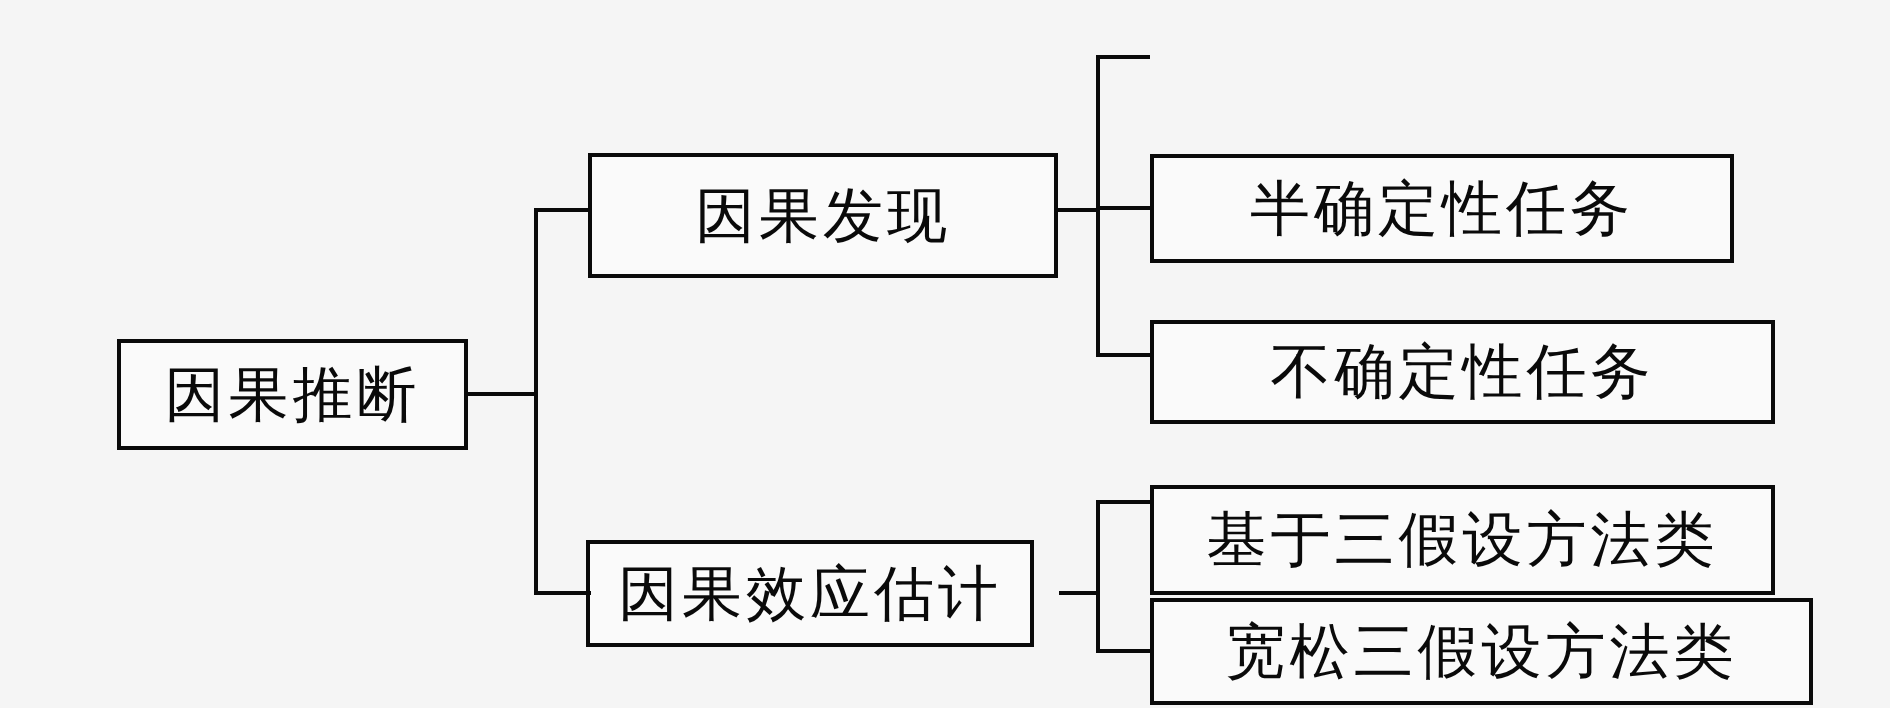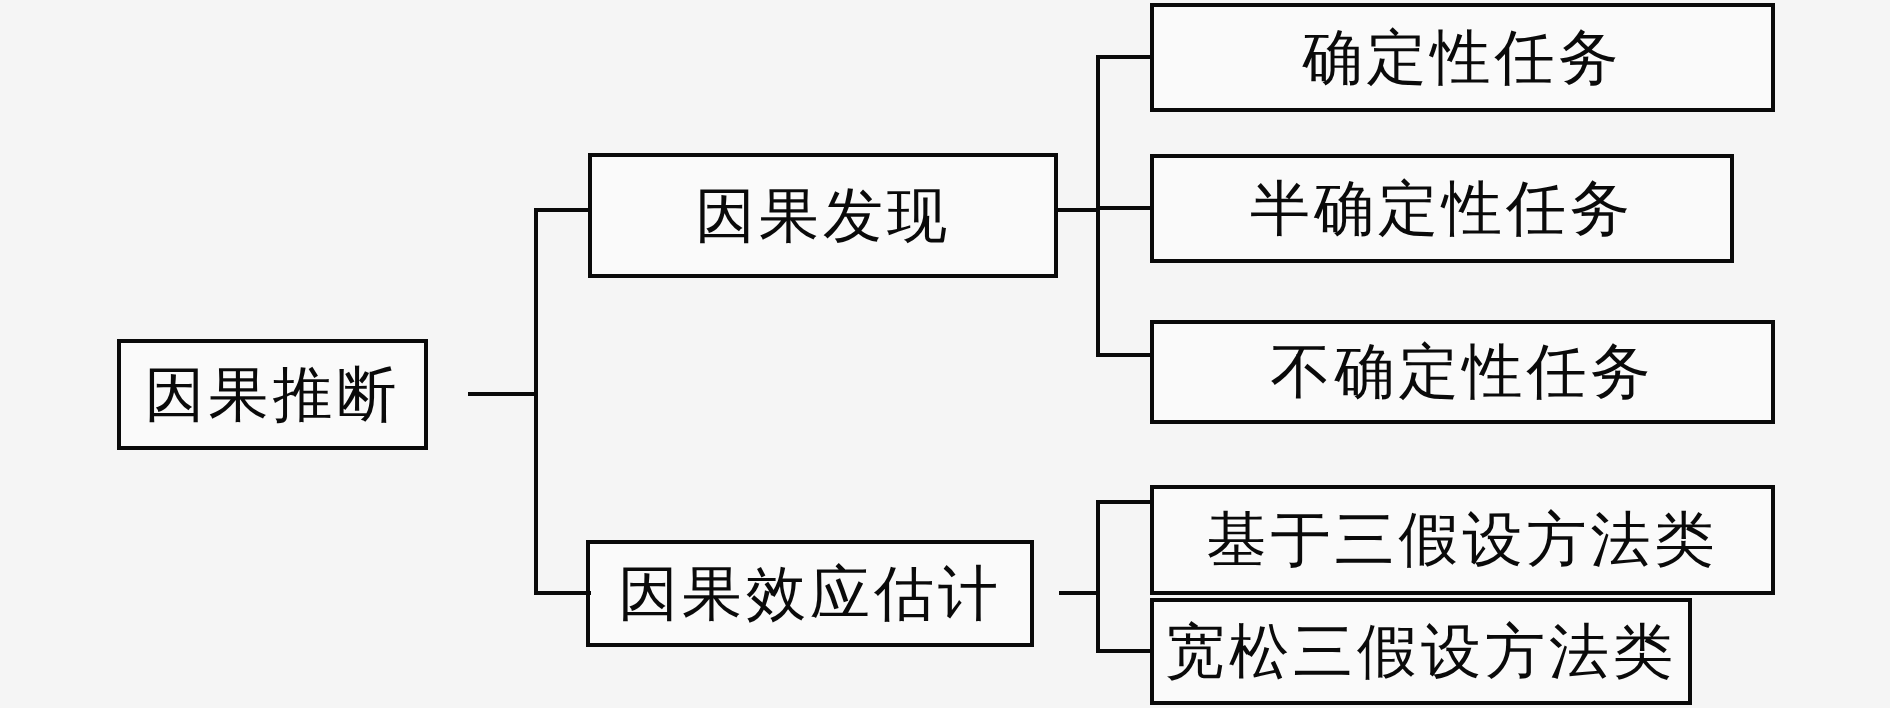--- a/index.html
+++ b/index.html
@@ -35,28 +35,28 @@
     white-space:nowrap;
   }
   .edge{
     position:absolute;
     background:var(--line);
   }
   .edge.h{height:4px;}
   .edge.v{width:4px;}
 
   
-  #node-root  {left:117px;  top:339px; width:311px; height:111px;}
+  #node-root  {left:117px;  top:339px; width:351px; height:111px;}
   #node-b0    {left:588px;  top:153px; width:470px; height:125px;}
   #node-b1    {left:586px;  top:540px; width:448px; height:107px;}
   #node-b0c0  {left:1150px; top:3px;   width:625px; height:109px;}
   #node-b0c1  {left:1150px; top:154px; width:584px; height:109px;}
   #node-b0c2  {left:1150px; top:320px; width:625px; height:104px;}
   #node-b1c0  {left:1150px; top:447px; width:625px; height:110px;margin-top:38px;}
-  #node-b1c1  {left:1150px; top:598px; width:542px; height:107px;}
+  #node-b1c1  {left:1150px; top:598px; width:663px; height:107px;}
 
   
   #e-root-out {left:468px;  top:392px; width:70px;}
   #e-trunk1   {left:534px;  top:208px; height:387px;}
   #e-b0-in    {left:534px;  top:208px; width:54px;}
   #e-b1-in    {left:534px;  top:591px; width:57px;}
 
   #e-b0-out   {left:1058px; top:208px; width:42px;}
   #e-trunk2   {left:1096px; top:55px;  height:302px;}
   #e-b0c0-in  {left:1096px; top:55px;  width:54px;}
@@ -72,21 +72,20 @@
 <body>
 
 <div class="canvas">
 
   <div class="node" id="node-root">因果推断</div>
 
   <div class="node" id="node-b0">因果发现</div>
 
   <div class="node" id="node-b1">因果效应估计</div>
 
-  <div class="node" id="node-b0c0">确定性任务</div>
 
   <div class="node" id="node-b0c1">半确定性任务</div>
 
   <div class="node" id="node-b0c2">不确定性任务</div>
 
   <div class="node" id="node-b1c0">基于三假设方法类</div>
 
   <div class="node" id="node-b1c1">宽松三假设方法类</div>
 
   <div class="edge h" id="e-root-out"></div>

